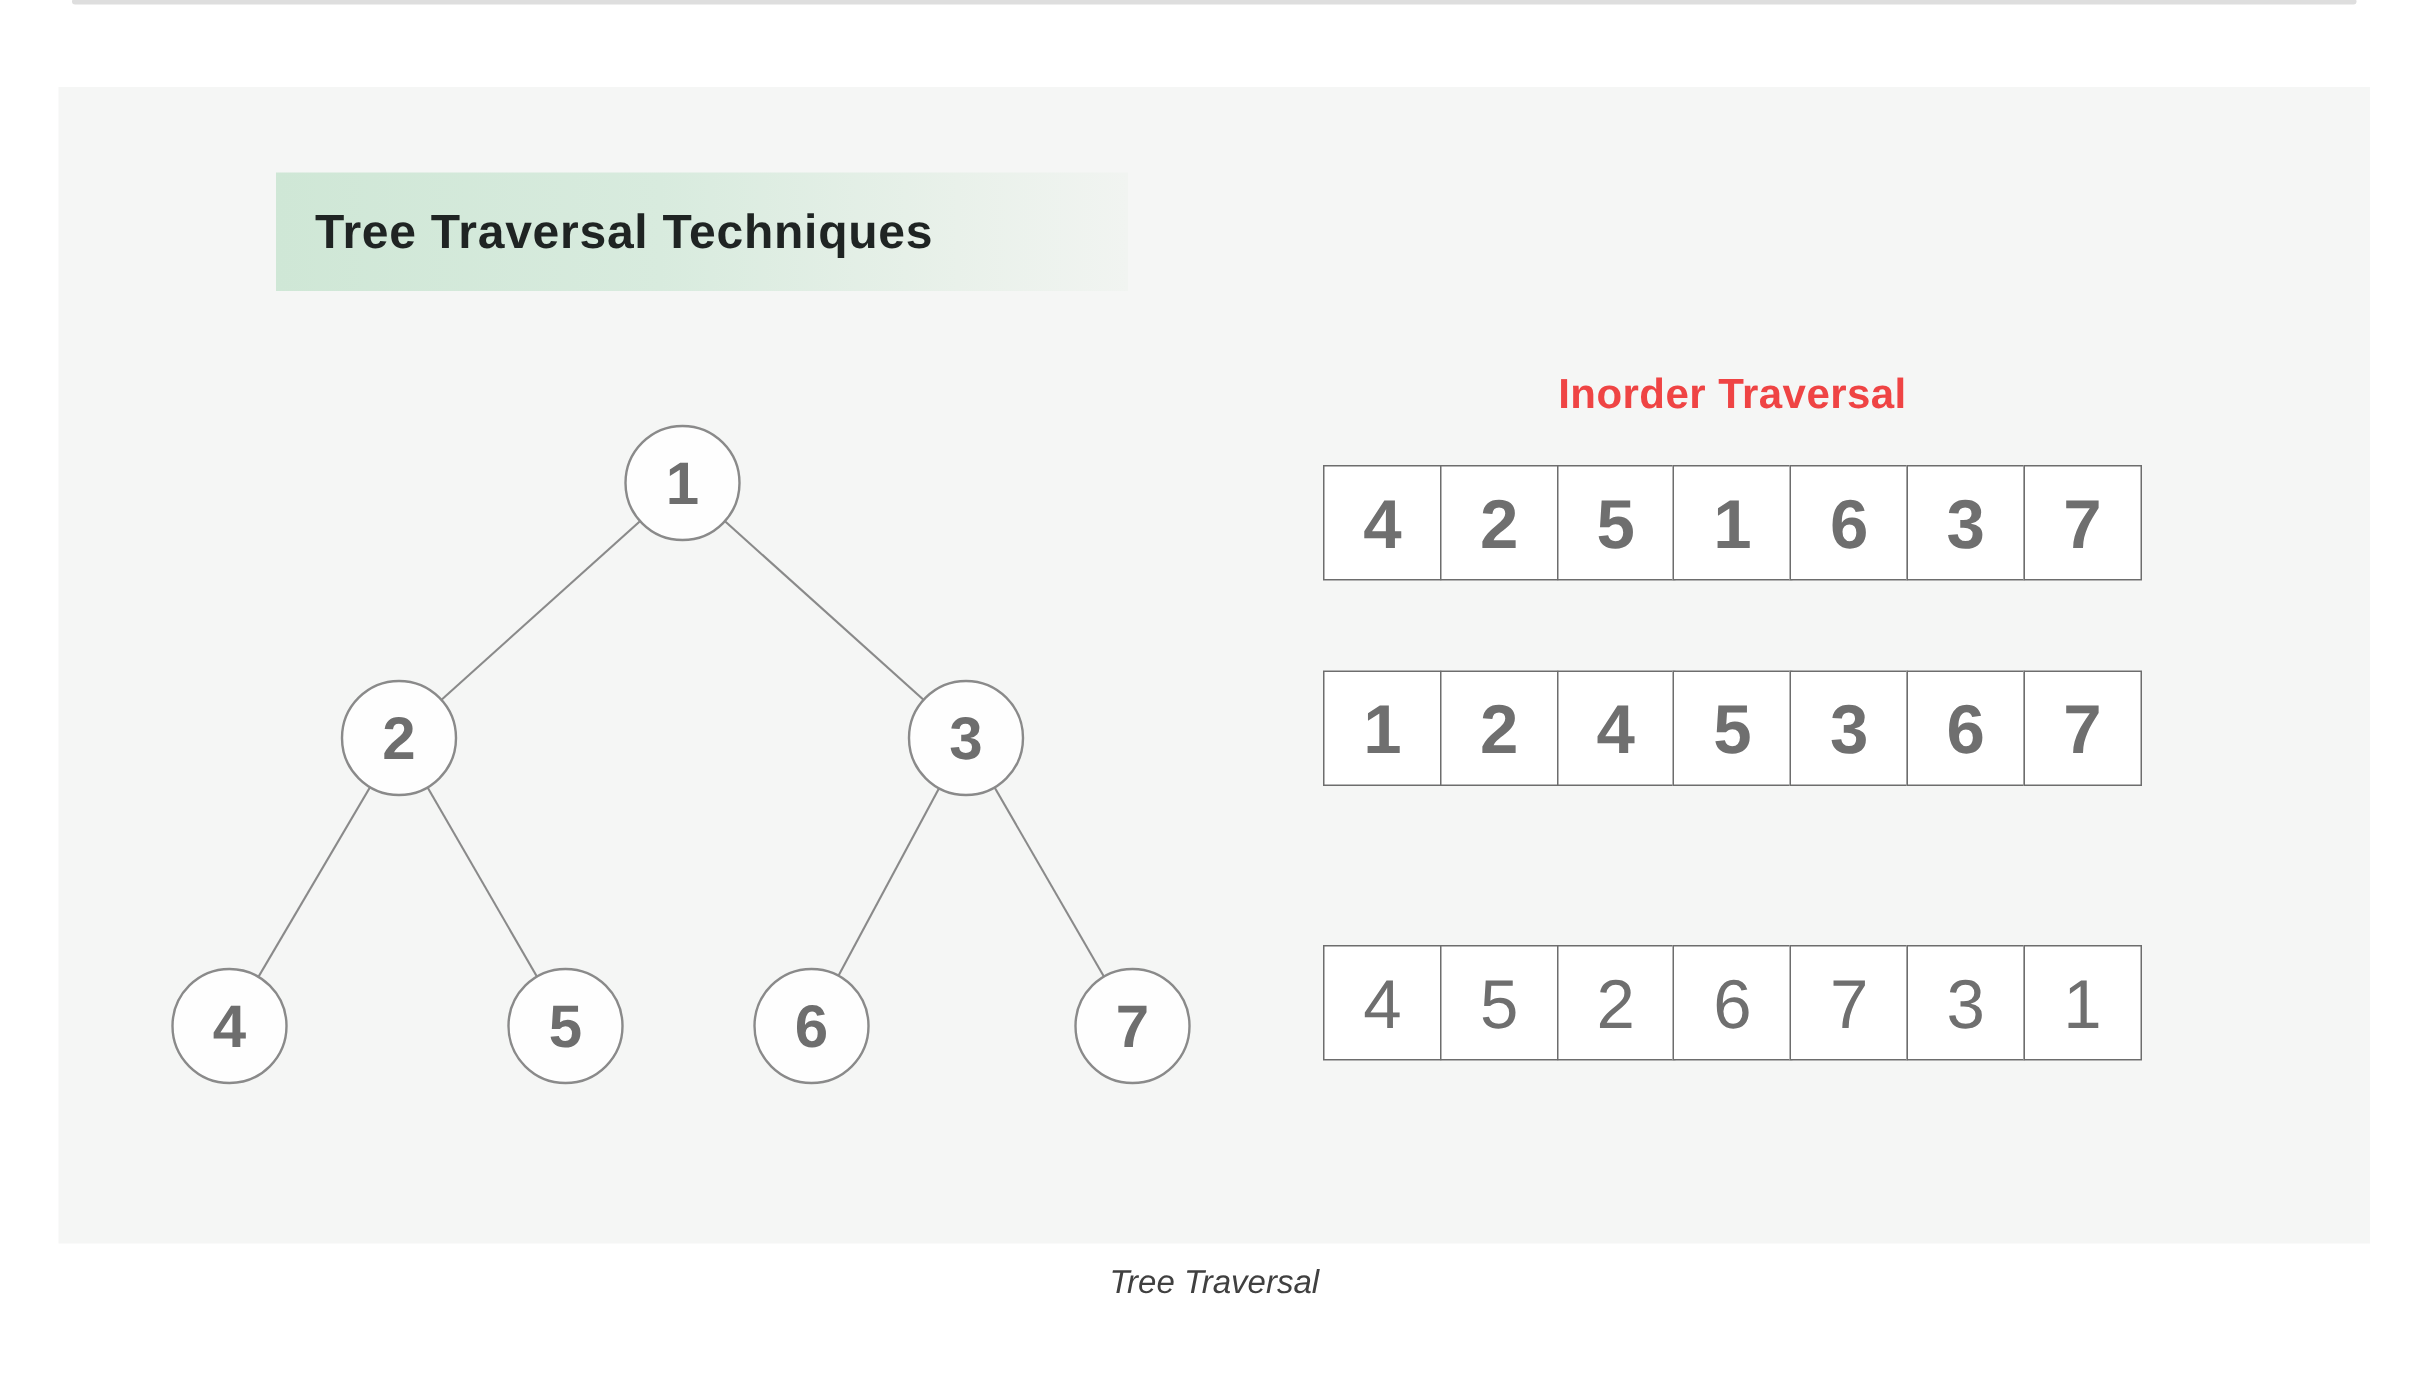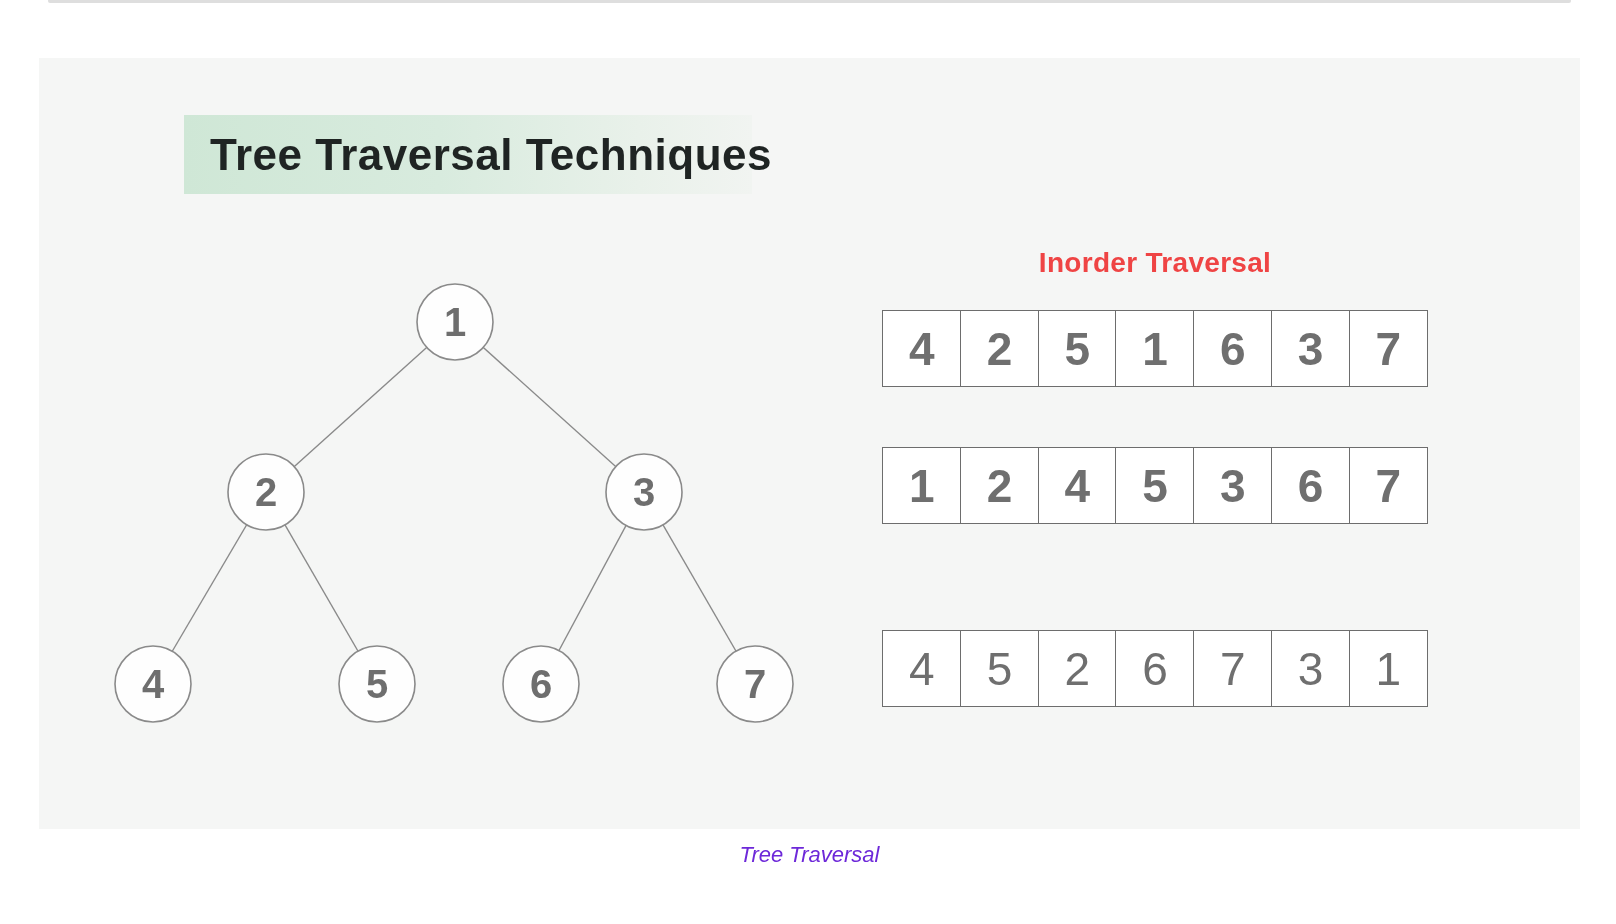--- a/index.html
+++ b/index.html
@@ -16,21 +16,21 @@
     background: #f5f6f5;
   }
 
   .title-highlight {
     position: absolute; left: 184px; top: 115px; width: 568px; height: 79px;
     background: linear-gradient(90deg, #cfe7d6 0%, #d8ebde 45%, #e9f1ea 80%, #f1f4f1 100%);
     display: flex; align-items: center;
   }
   .page-title {
     padding-left: 26px; white-space: nowrap;
-    font-size: 44px; font-weight: 700; color: #1f2423; letter-spacing: 0.5px;
+    font-size: 32px; font-weight: 700; color: #1f2423; letter-spacing: 0.5px;
   }
 
   .tree-svg { position: absolute; left: 39px; top: 58px; }
   .tree-svg line { stroke: #8a8a8a; stroke-width: 1.4; }
   .tree-svg circle { fill: #fefefe; stroke: #8a8a8a; stroke-width: 1.6; }
   .tree-svg text {
     fill: #6e6e6e; font-size: 40px; font-weight: 600;
     font-family: "Liberation Sans", sans-serif;
     text-anchor: middle;
   }
@@ -51,21 +51,21 @@
     margin-left: -1.6px;
     display: flex; align-items: center; justify-content: center;
     font-size: 46px; color: #6f6f6f;
   }
   .array-cell:first-child { margin-left: 0; }
   .traversal-array.weight-semibold .array-cell { font-weight: 600; }
   .traversal-array.weight-regular  .array-cell { font-weight: 400; }
 
   .figure-caption {
     position: absolute; left: 39px; top: 842px; width: 1541px;
-    text-align: center; font-size: 22px; font-style: italic; color: #6d28d9;
+    text-align: center; font-size: 22px; font-style: italic; color: #404040;
     font-family: "Liberation Sans", sans-serif;
   }
 </style>
 </head>
 <body>
 
 <div class="top-line"></div>
 
 <div class="panel"></div>
 

